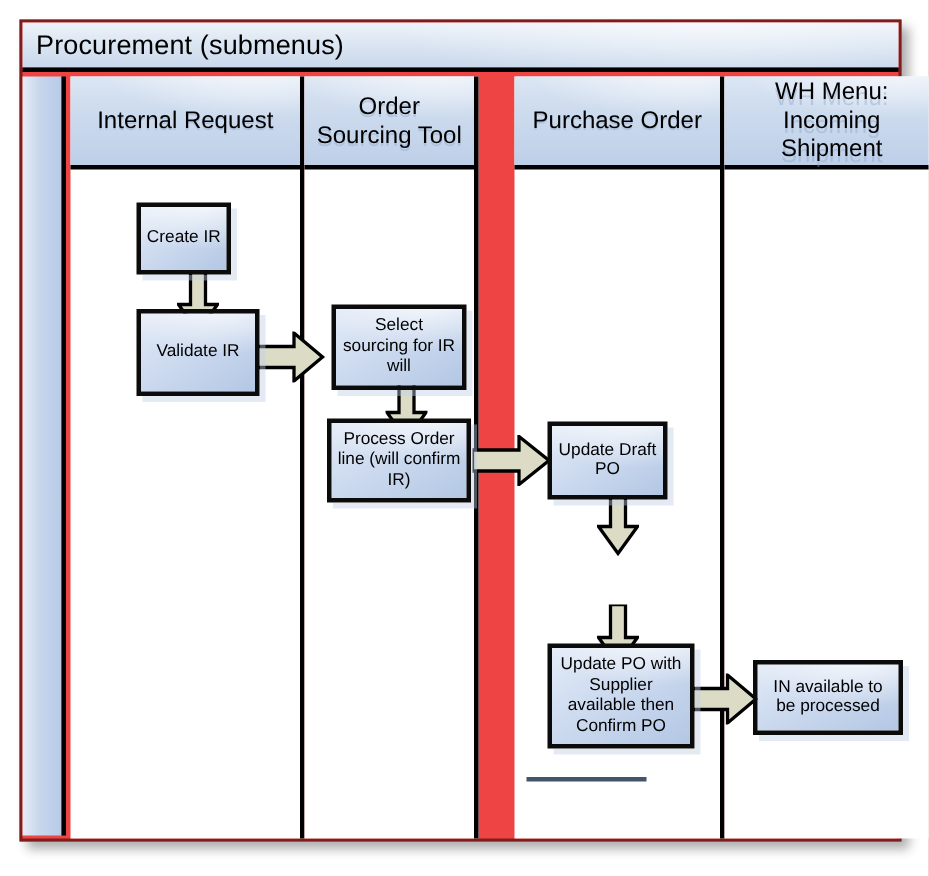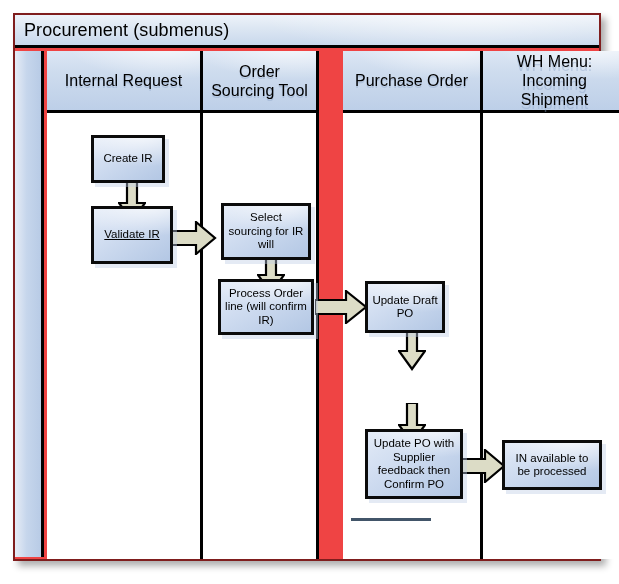--- a/index.html
+++ b/index.html
@@ -174,43 +174,43 @@
         <path d="M9 0 L19 0 L19 22 L27 22 L14 40 L1 22 L9 22 Z" fill="#dcdcc6" stroke="#000000" stroke-width="2.2" stroke-linejoin="miter"></path>
       </svg>
     </div>
 
     <div class="arrow" style="left:411px;top:398px;">
       <svg width="48" height="34" viewBox="0 0 48 34">
         <path d="M0 10 L27 10 L27 1 L46 17 L27 33 L27 24 L0 24 Z" fill="#dcdcc6" stroke="#000000" stroke-width="2.2" stroke-linejoin="miter"></path>
       </svg>
     </div>
 
-    <div class="node" style="left:44px;top:84px;width:74px;height:48px;">
+    <div class="node" style="left:44px;top:84px;width:63px;height:48px;">
       <span>Create IR</span>
     </div>
 
-    <div class="node" style="left:44px;top:155px;width:82px;height:58px;text-decoration:underline;">
+    <div class="node" style="left:44px;top:155px;width:82px;height:58px;">
       <span>Validate IR</span>
     </div>
 
     <div class="node" style="left:174px;top:152px;width:90px;height:57px;">
       <span>Select sourcing for IR will</span>
     </div>
 
     <div class="node" style="left:171px;top:228px;width:96px;height:56px;justify-content:flex-end;">
       <span>Process Order line (will confirm IR)</span>
     </div>
 
     <div class="node" style="left:318px;top:230px;width:80px;height:52px;">
       <span>Update Draft PO</span>
     </div>
 
 
     <div class="node" style="left:318px;top:378px;width:98px;height:70px;">
-      <span>Update PO with Supplier feedback then Confirm PO</span>
+      <span>Update PO with Supplier available then Confirm PO</span>
     </div>
 
     <div class="node" style="left:455px;top:389px;width:100px;height:50px;">
       <span>IN available to be processed</span>
     </div>
 
   </div>
 
   <div id="artifact"></div>
 </div>

